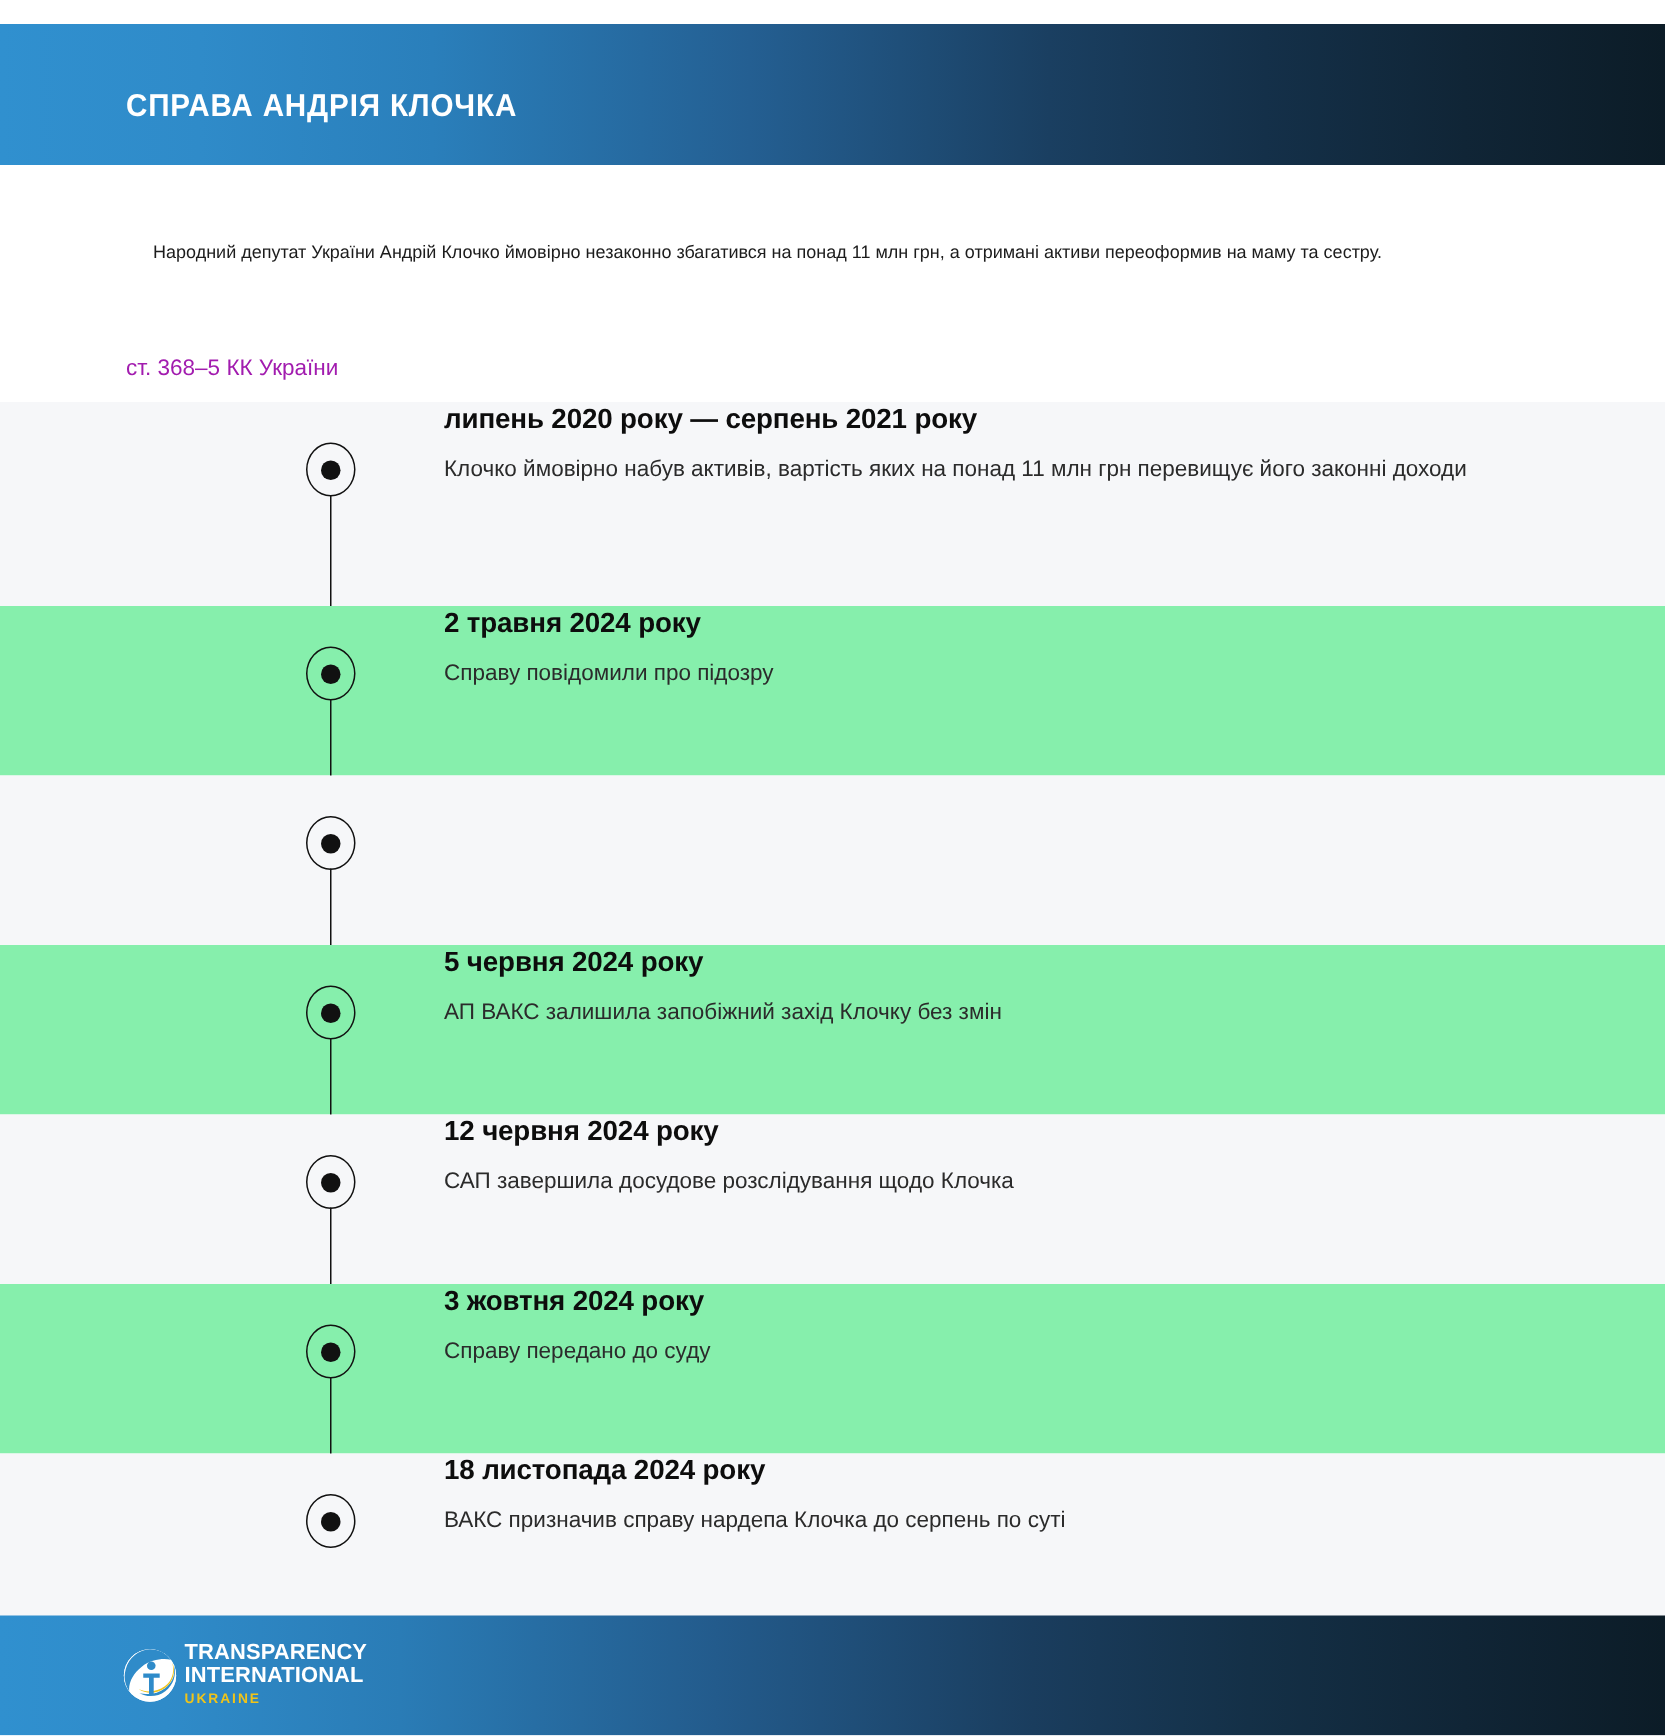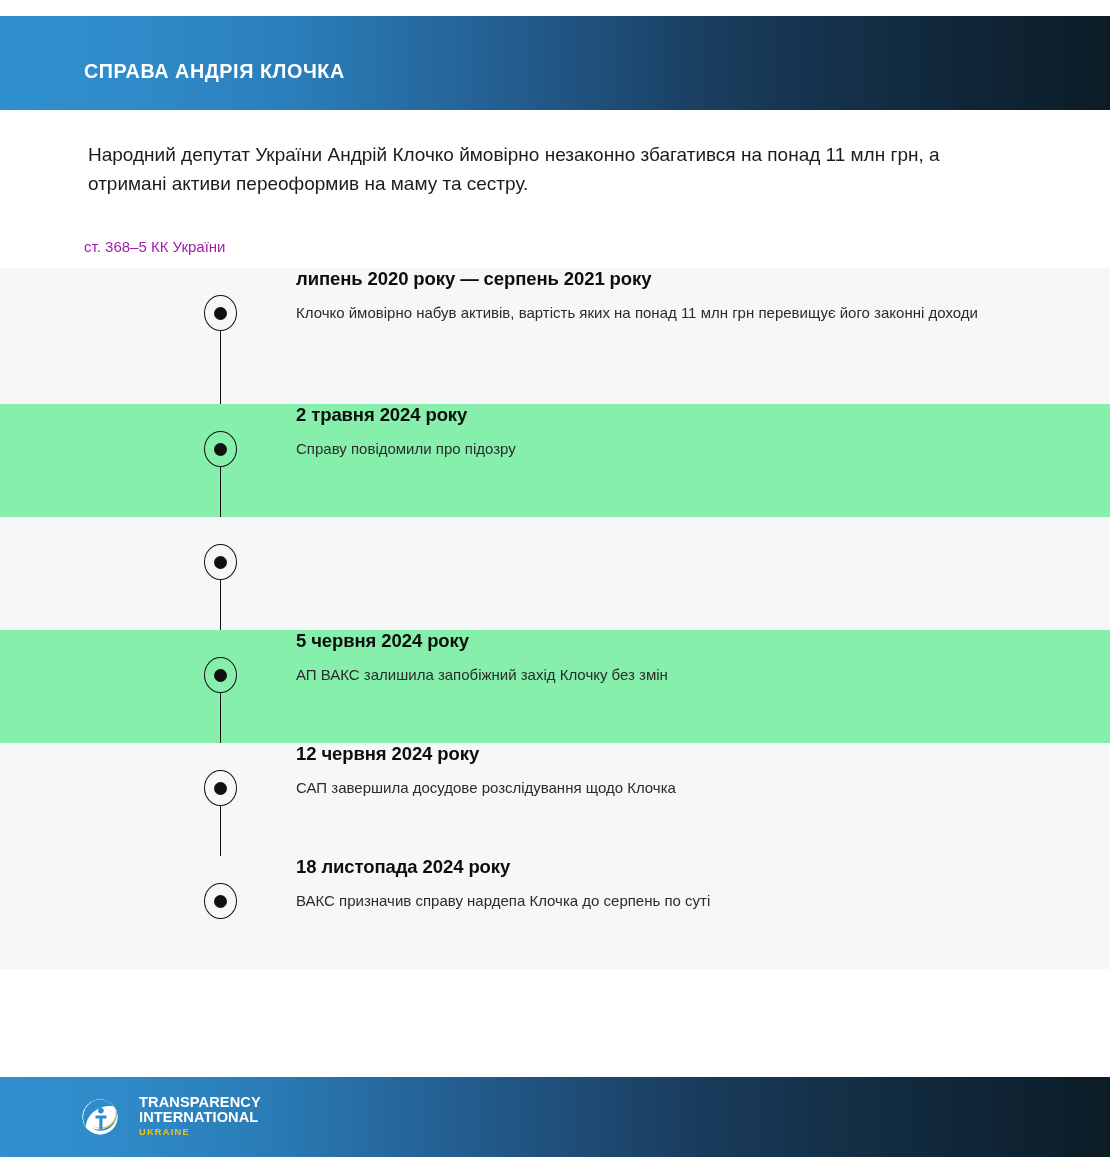--- a/index.html
+++ b/index.html
@@ -60,23 +60,23 @@
     left: 0;
     top: 110px;
     width: 1110px;
     height: 158px;
     background: #ffffff;
     box-sizing: border-box;
     padding: 26px 100px 0 84px;
   }
   .intro-text {
     color: #1c1c1c;
-    font-size: 19px;
+    font-size: 12px;
     line-height: 29px;
-    margin: 4px;
+    margin: 18px;
     max-width: 880px;
   }
   .intro-article {
     color: #a21caf;
     font-size: 15px;
     line-height: 24px;
     margin: 0;
     padding-top: 33px;
   }
 
@@ -176,21 +176,21 @@
         #102536 88%,
         #0c1c27 100%);
     display: flex;
     align-items: center;
     box-sizing: border-box;
     padding-left: 82px;
   }
   .logo {
     display: flex;
     align-items: center;
-    gap: 21px;
+    gap: 5px;
   }
   .logo-mark {
     width: 36px;
     height: 36px;
     flex: 0 0 36px;
   }
   .logo-words {
     display: flex;
     flex-direction: column;
     line-height: 1;
@@ -264,20 +264,30 @@
         </div>
       </div>
       <div class="tl-row shade r-std">
         <div class="tl-marker-col">
           <div class="tl-line" style="top: 62px; bottom: -28px;"></div>
           <div class="tl-dot" style="top: 27px;"></div>
         </div>
         <div class="tl-content">
           <p class="tl-date">12 червня 2024 року</p>
           <p class="tl-desc">САП завершила досудове розслідування щодо Клочка</p>
+        </div>
+      </div>
+      <div class="tl-row plain r-std">
+        <div class="tl-marker-col">
+          <div class="tl-line" style="top: 62px; bottom: -28px;"></div>
+          <div class="tl-dot" style="top: 27px;"></div>
+        </div>
+        <div class="tl-content">
+          <p class="tl-date">3 жовтня 2024 року</p>
+          <p class="tl-desc">Справу передано до суду</p>
         </div>
       </div>
       <div class="tl-row shade r-std">
         <div class="tl-marker-col">
           <div class="tl-dot" style="top: 27px;"></div>
         </div>
         <div class="tl-content">
           <p class="tl-date">18 листопада 2024 року</p>
           <p class="tl-desc">ВАКС призначив справу нардепа Клочка до серпень по суті</p>
         </div>

